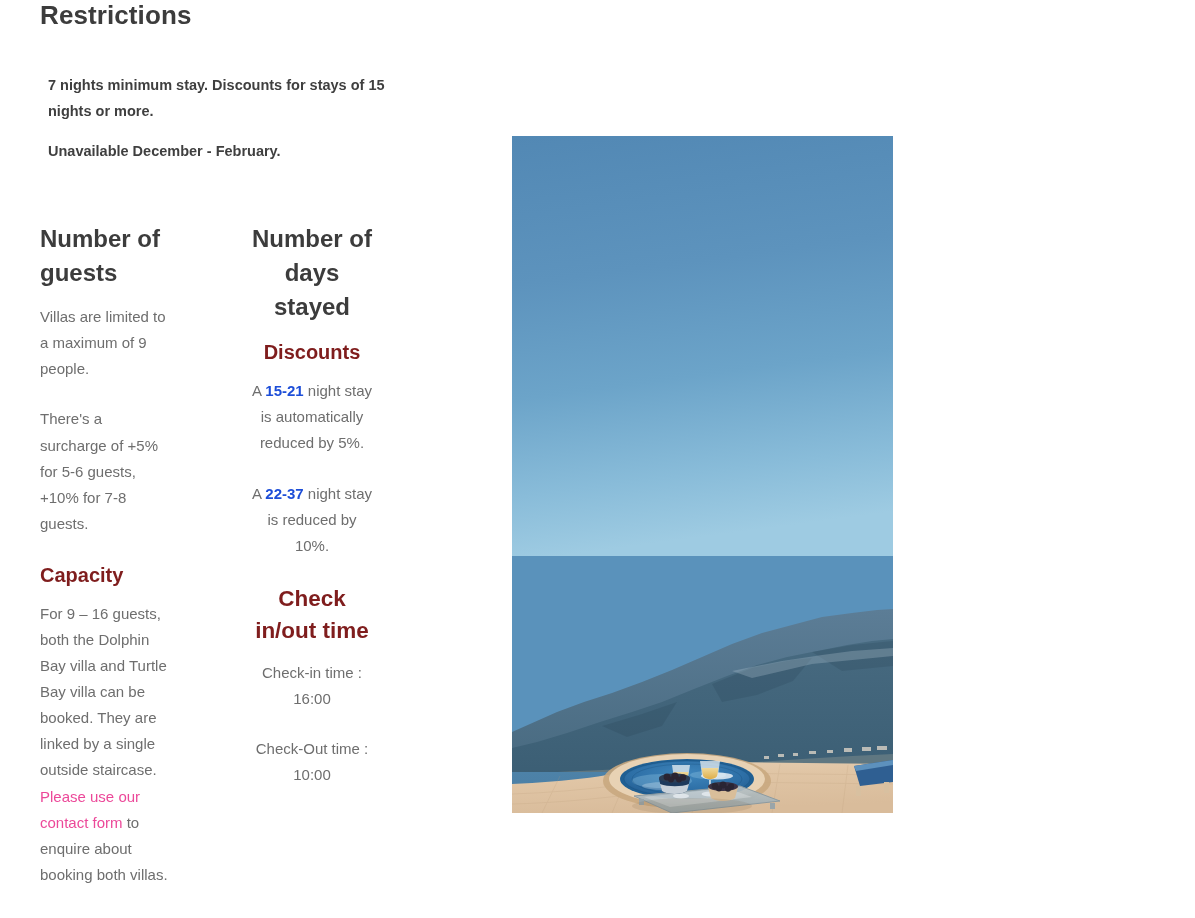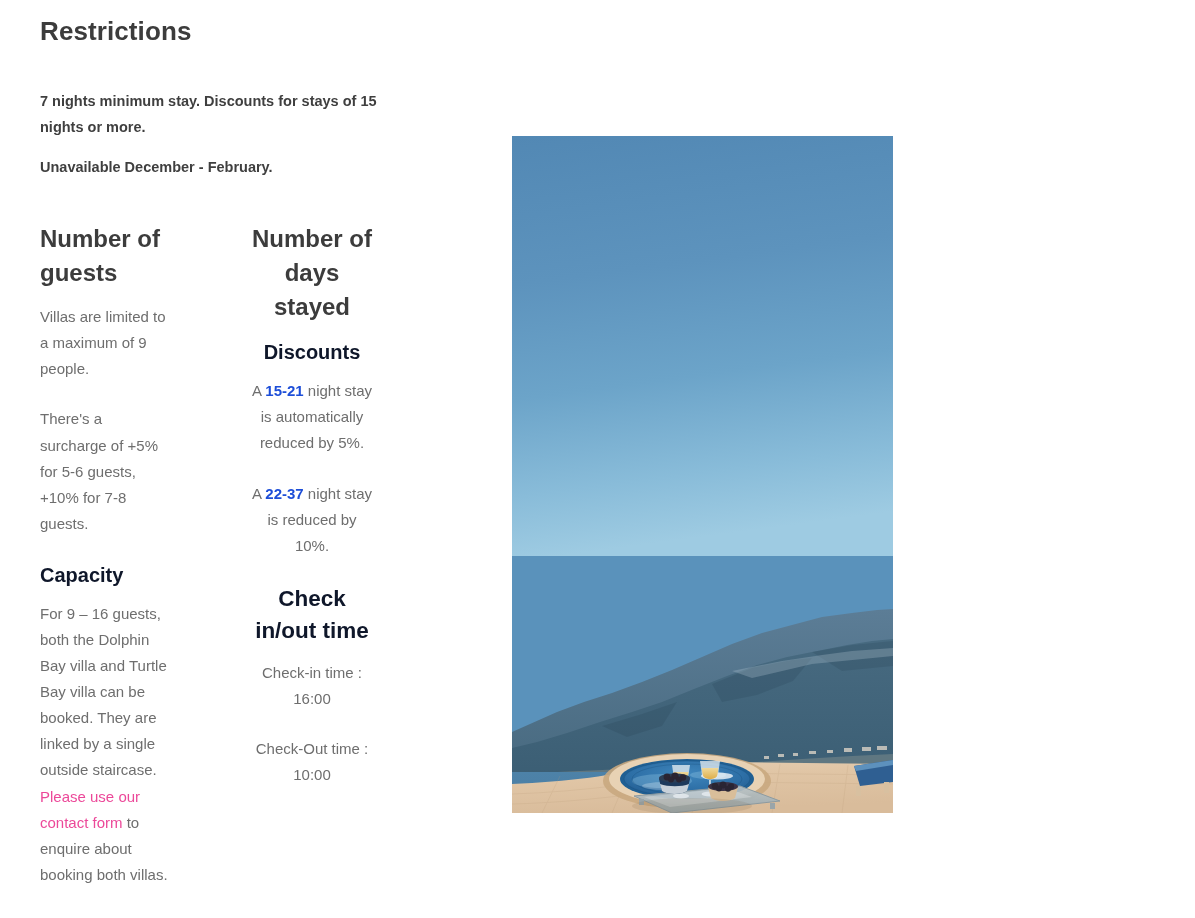--- a/index.html
+++ b/index.html
@@ -15,37 +15,37 @@
     font-family: "Liberation Sans", sans-serif;
     -webkit-font-smoothing: antialiased;
   }
 
   .page { position: relative; width: 1195px; height: 918px; }
 
   
   .restrictions-block {
     position: absolute;
     left: 40px;
-    top: 16px;
+    top: 0;
     width: 430px;
   }
   .page-title {
     font-size: 26px;
     font-weight: bold;
     color: #3c3c3c;
     letter-spacing: 0.1px;
     margin: 0 0 42px 0;
     line-height: 1.2;
   }
   .restriction-line {
     font-size: 14.5px;
     font-weight: bold;
     color: #3f3f3f;
     line-height: 1.75;
-    margin: 0;
+    margin: 8px;
     width: 340px;
   }
   .restriction-line.second {
     margin-top: 15px;
   }
 
   
   .col {
     position: absolute;
     top: 222px;
@@ -56,21 +56,21 @@
   h2.col-heading {
     font-size: 24px;
     font-weight: bold;
     color: #3c3c3c;
     line-height: 1.42;
     margin: 0 0 14px 0;
   }
   h3.sub-heading {
     font-size: 20px;
     font-weight: bold;
-    color: #0f172a;
+    color: #7f1d1d;
     line-height: 1.4;
     margin: 0 0 12px 0;
   }
   h3.sub-heading.lg {
     font-size: 22.5px;
     line-height: 1.42;
     margin-bottom: 13px;
   }
   h3.sub-heading.spaced {
     margin-top: 19px;

